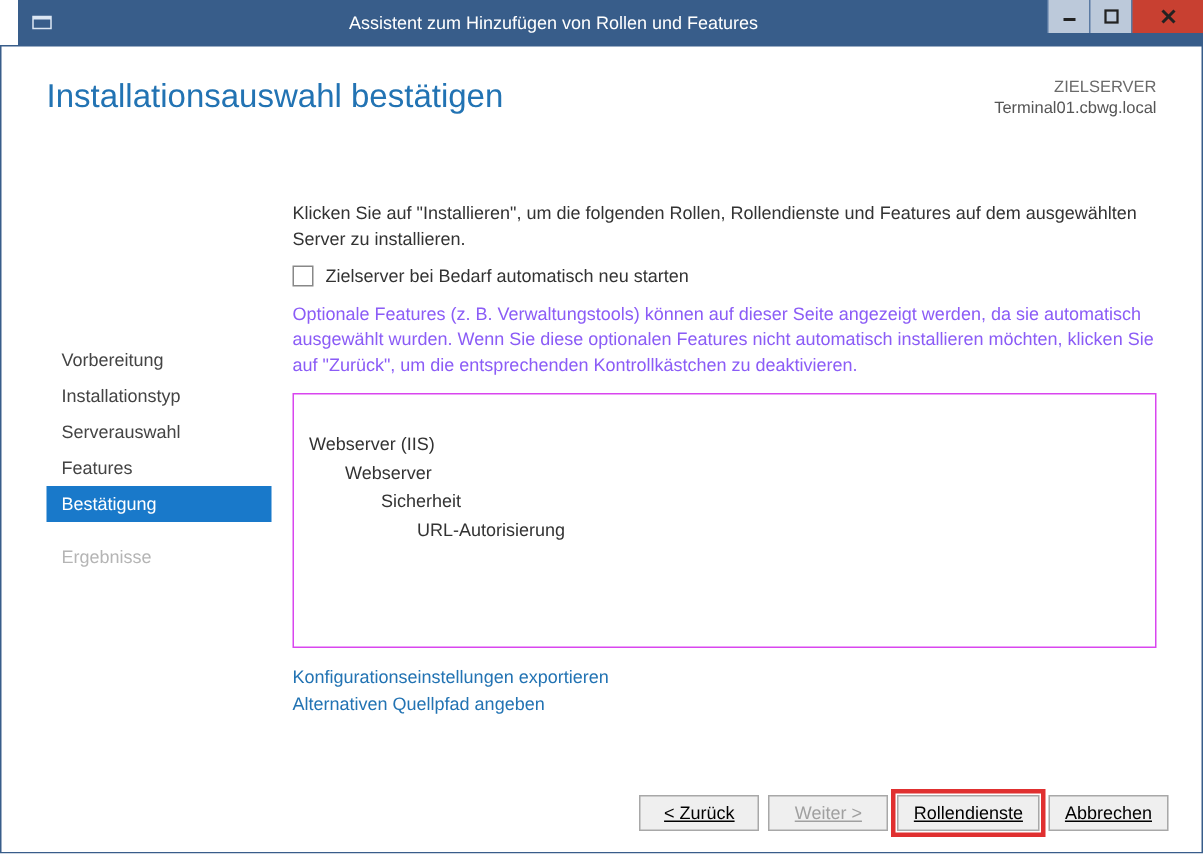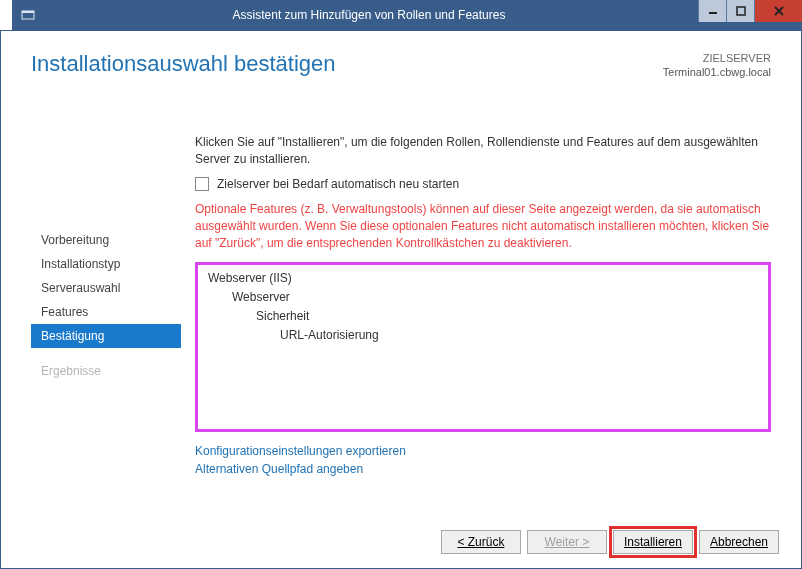--- a/index.html
+++ b/index.html
@@ -124,30 +124,30 @@
     color: #333;
     margin-bottom: 10px;
   }
   .chk {
     width: 14px;
     height: 14px;
     border: 1px solid #888;
     background: #fff;
   }
   .optional {
-    color: #ef4444;
+    color: #8b5cf6;
     font-size: 12px;
     line-height: 1.4;
     margin-bottom: 10px;
   }
   .tree-box {
-    border: 3px solid #d946ef;
+    border: 1px solid #d946ef;
     flex: 1;
     min-height: 170px;
-    padding: 4px 10px;
+    padding: 24px 10px;
     font-size: 12px;
     color: #333;
     overflow: auto;
   }
   .tree-box .l0 { padding-left: 0; }
   .tree-box .l1 { padding-left: 24px; }
   .tree-box .l2 { padding-left: 48px; }
   .tree-box .l3 { padding-left: 72px; }
   .tree-box div { line-height: 1.6; }
   .links {
@@ -256,17 +256,17 @@
       <div class="links">
         <a>Konfigurationseinstellungen exportieren</a><br>
         <a>Alternativen Quellpfad angeben</a>
       </div>
     </div>
   </div>
 
   <div class="footer-row">
     <button class="btn">&lt; Zurück</button>
     <button class="btn" disabled="">Weiter &gt;</button>
-    <button class="btn highlight">Installieren</button>
+    <button class="btn highlight">Rollendienste</button>
     <button class="btn">Abbrechen</button>
   </div>
 
 </div>
 
 </body></html>

